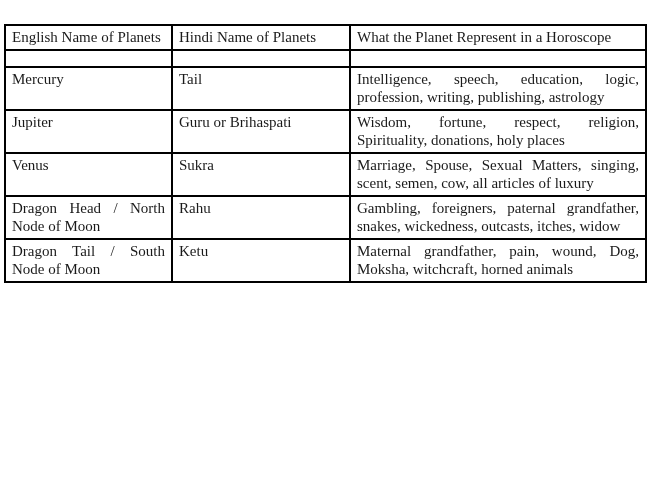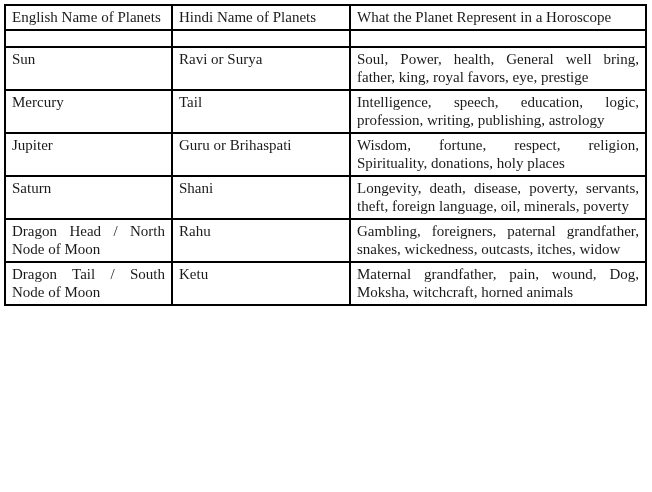--- a/index.html
+++ b/index.html
@@ -15,20 +15,21 @@
     box-sizing: border-box;
   }
   table.planets {
     border-collapse: collapse;
     table-layout: fixed;
     width: 641px;
     font-family: "Liberation Serif", "DejaVu Serif", serif;
     font-size: 15px;
     line-height: 18px;
     color: #1a1a1a;
+    margin-top: 20px;
   }
   table.planets col.c1 { width: 167px; }
   table.planets col.c2 { width: 178px; }
   table.planets col.c3 { width: 296px; }
   table.planets th,
   table.planets td {
     border: 2px solid #000000;
     padding: 2px 6px 3px 6px;
     vertical-align: top;
     text-align: justify;
@@ -55,38 +56,33 @@
         <th>English Name of Planets</th>
         <th>Hindi Name of Planets</th>
         <th>What the Planet Represent in a Horoscope</th>
       </tr>
       <tr class="empty-row">
         <td></td>
         <td></td>
         <td></td>
       </tr>
       <tr>
-        <td>Sun</td>
-        <td>Ravi or Surya</td>
-        <td>Soul, Power, health, General well bring, father, king, royal favors, eye, prestige</td>
-      </tr>
-      <tr>
         <td>Mercury</td>
         <td>Tail</td>
         <td>Intelligence, speech, education, logic, profession, writing, publishing, astrology</td>
       </tr>
       <tr>
         <td>Jupiter</td>
         <td>Guru or Brihaspati</td>
         <td>Wisdom, fortune, respect, religion, Spirituality, donations, holy places</td>
       </tr>
       <tr>
-        <td>Saturn</td>
-        <td>Shani</td>
-        <td>Longevity, death, disease, poverty, servants, theft, foreign language, oil, minerals, poverty</td>
+        <td>Venus</td>
+        <td>Sukra</td>
+        <td>Marriage, Spouse, Sexual Matters, singing, scent, semen, cow, all articles of luxury</td>
       </tr>
       <tr>
         <td>Dragon Head / North Node of Moon</td>
         <td>Rahu</td>
         <td>Gambling, foreigners, paternal grandfather, snakes, wickedness, outcasts, itches, widow</td>
       </tr>
       <tr>
         <td>Dragon Tail / South Node of Moon</td>
         <td>Ketu</td>
         <td>Maternal grandfather, pain, wound, Dog, Moksha, witchcraft, horned animals</td>

